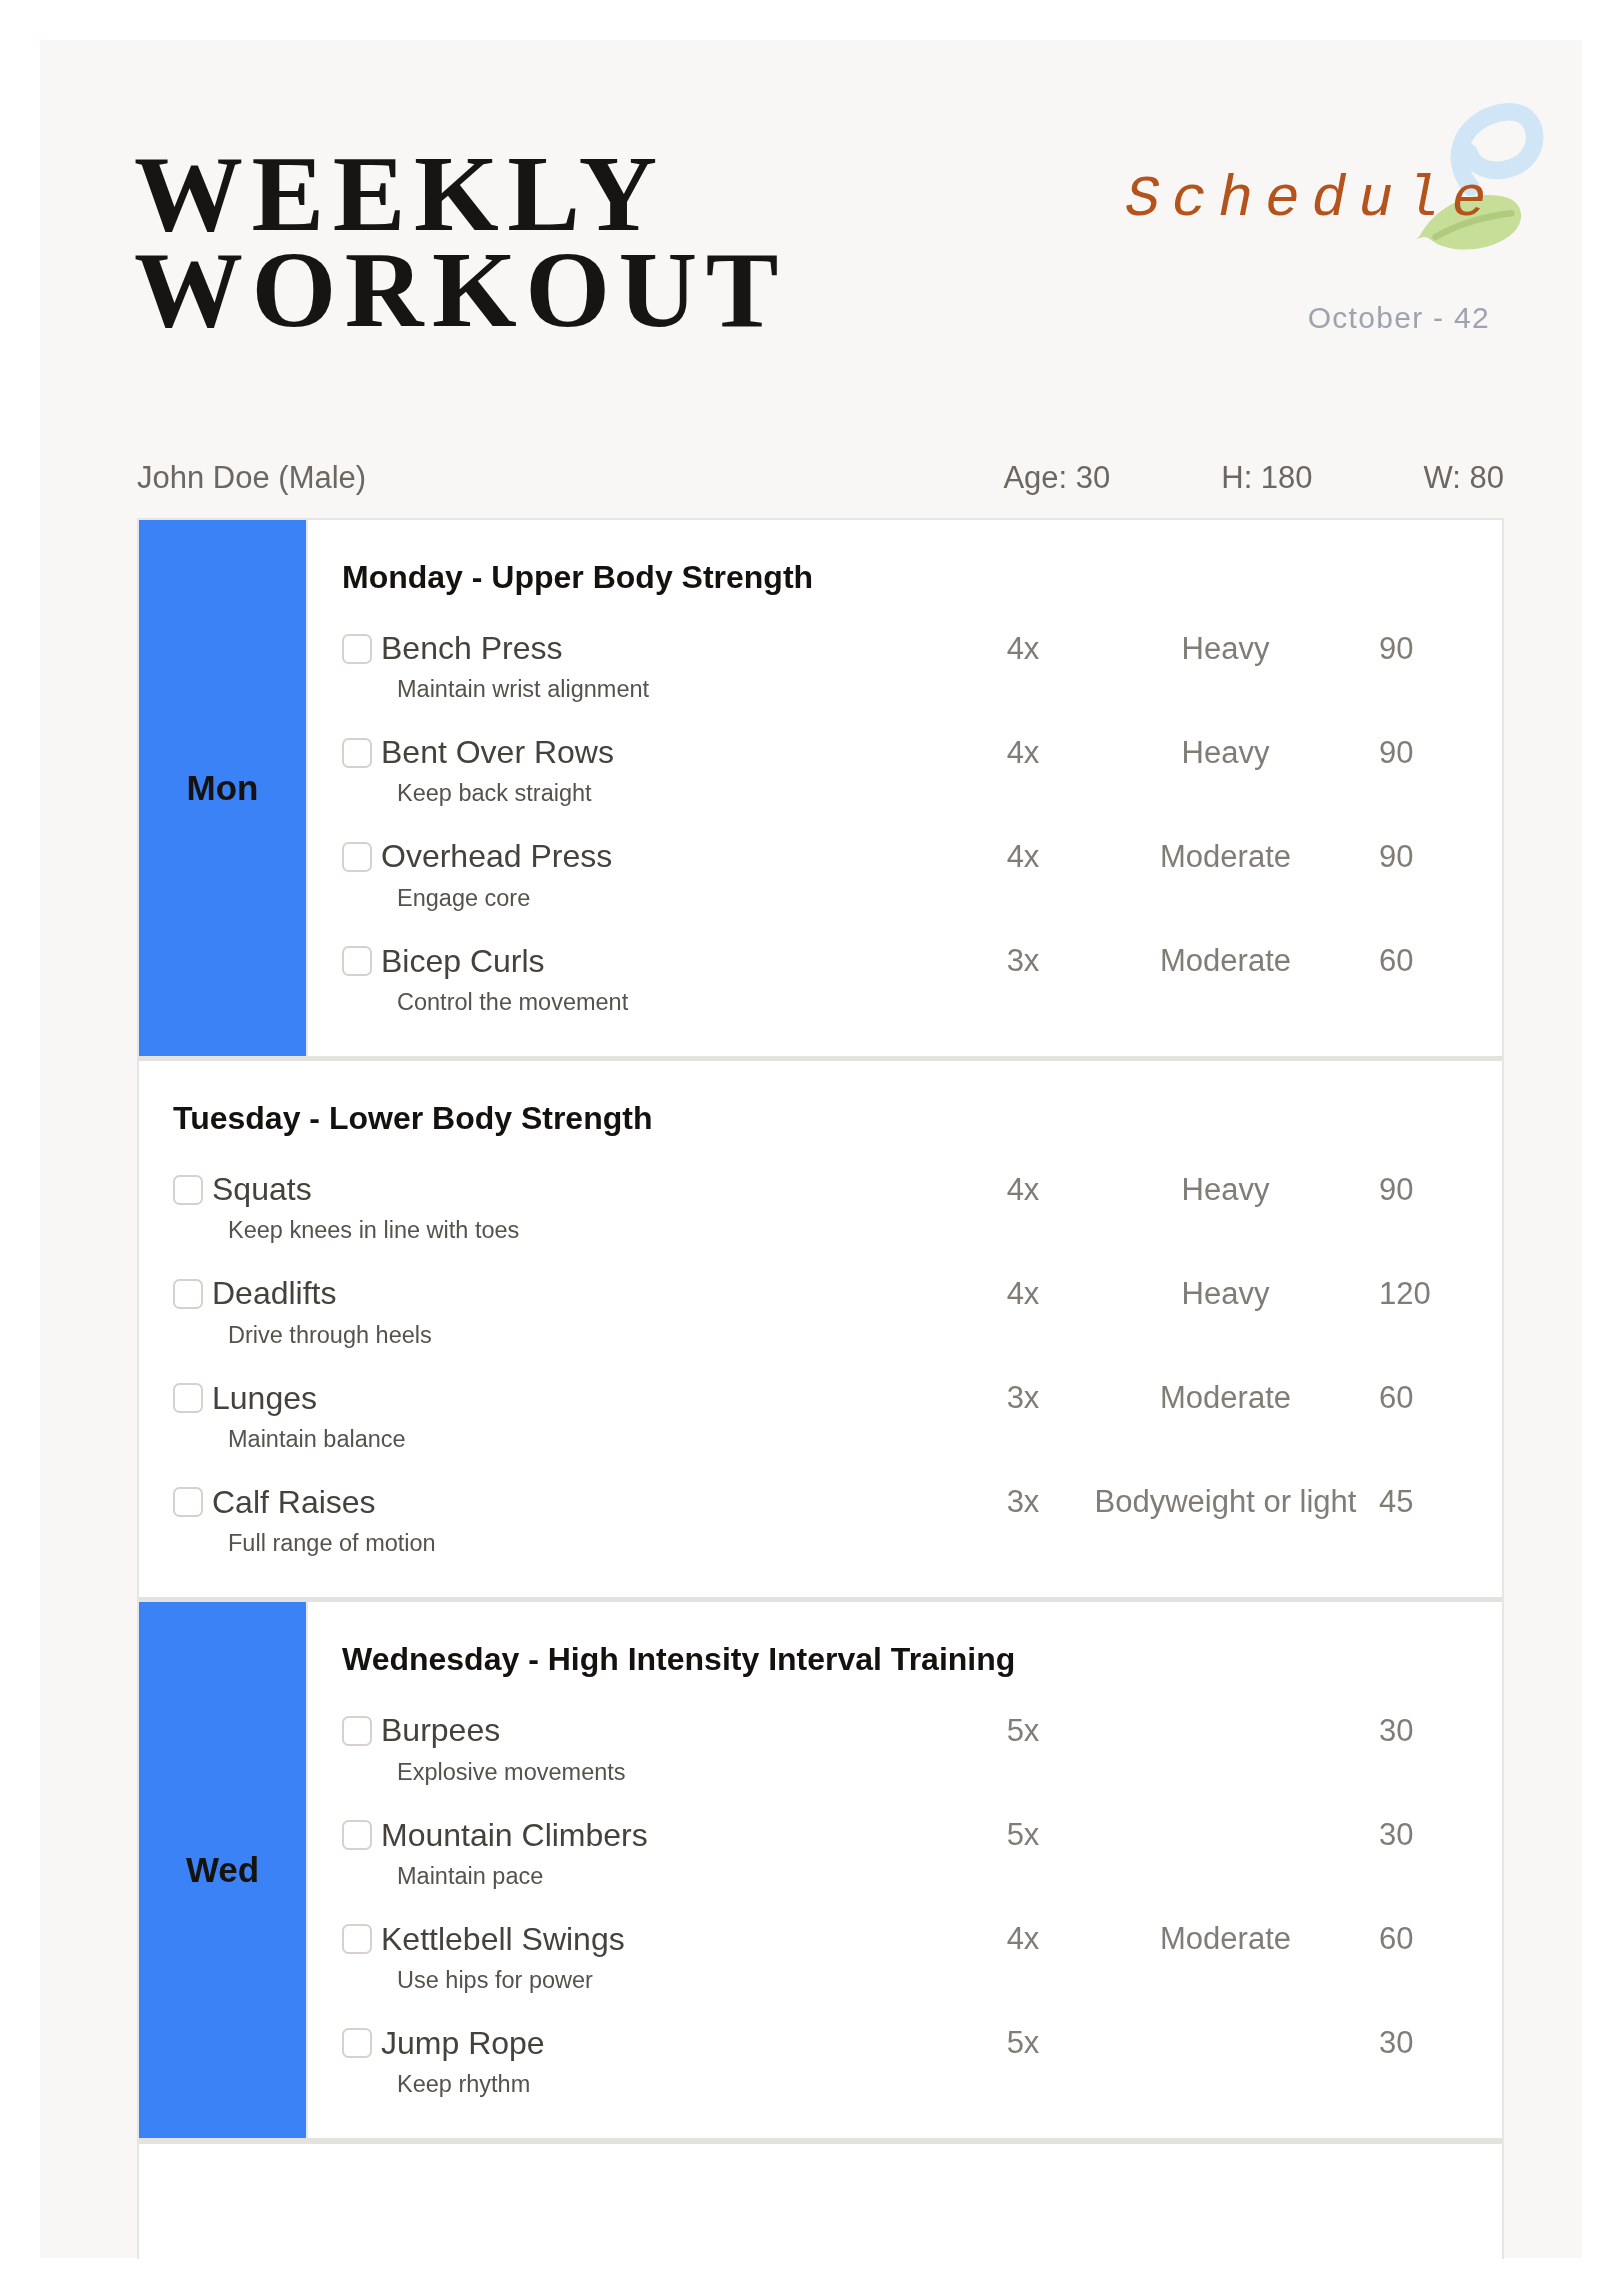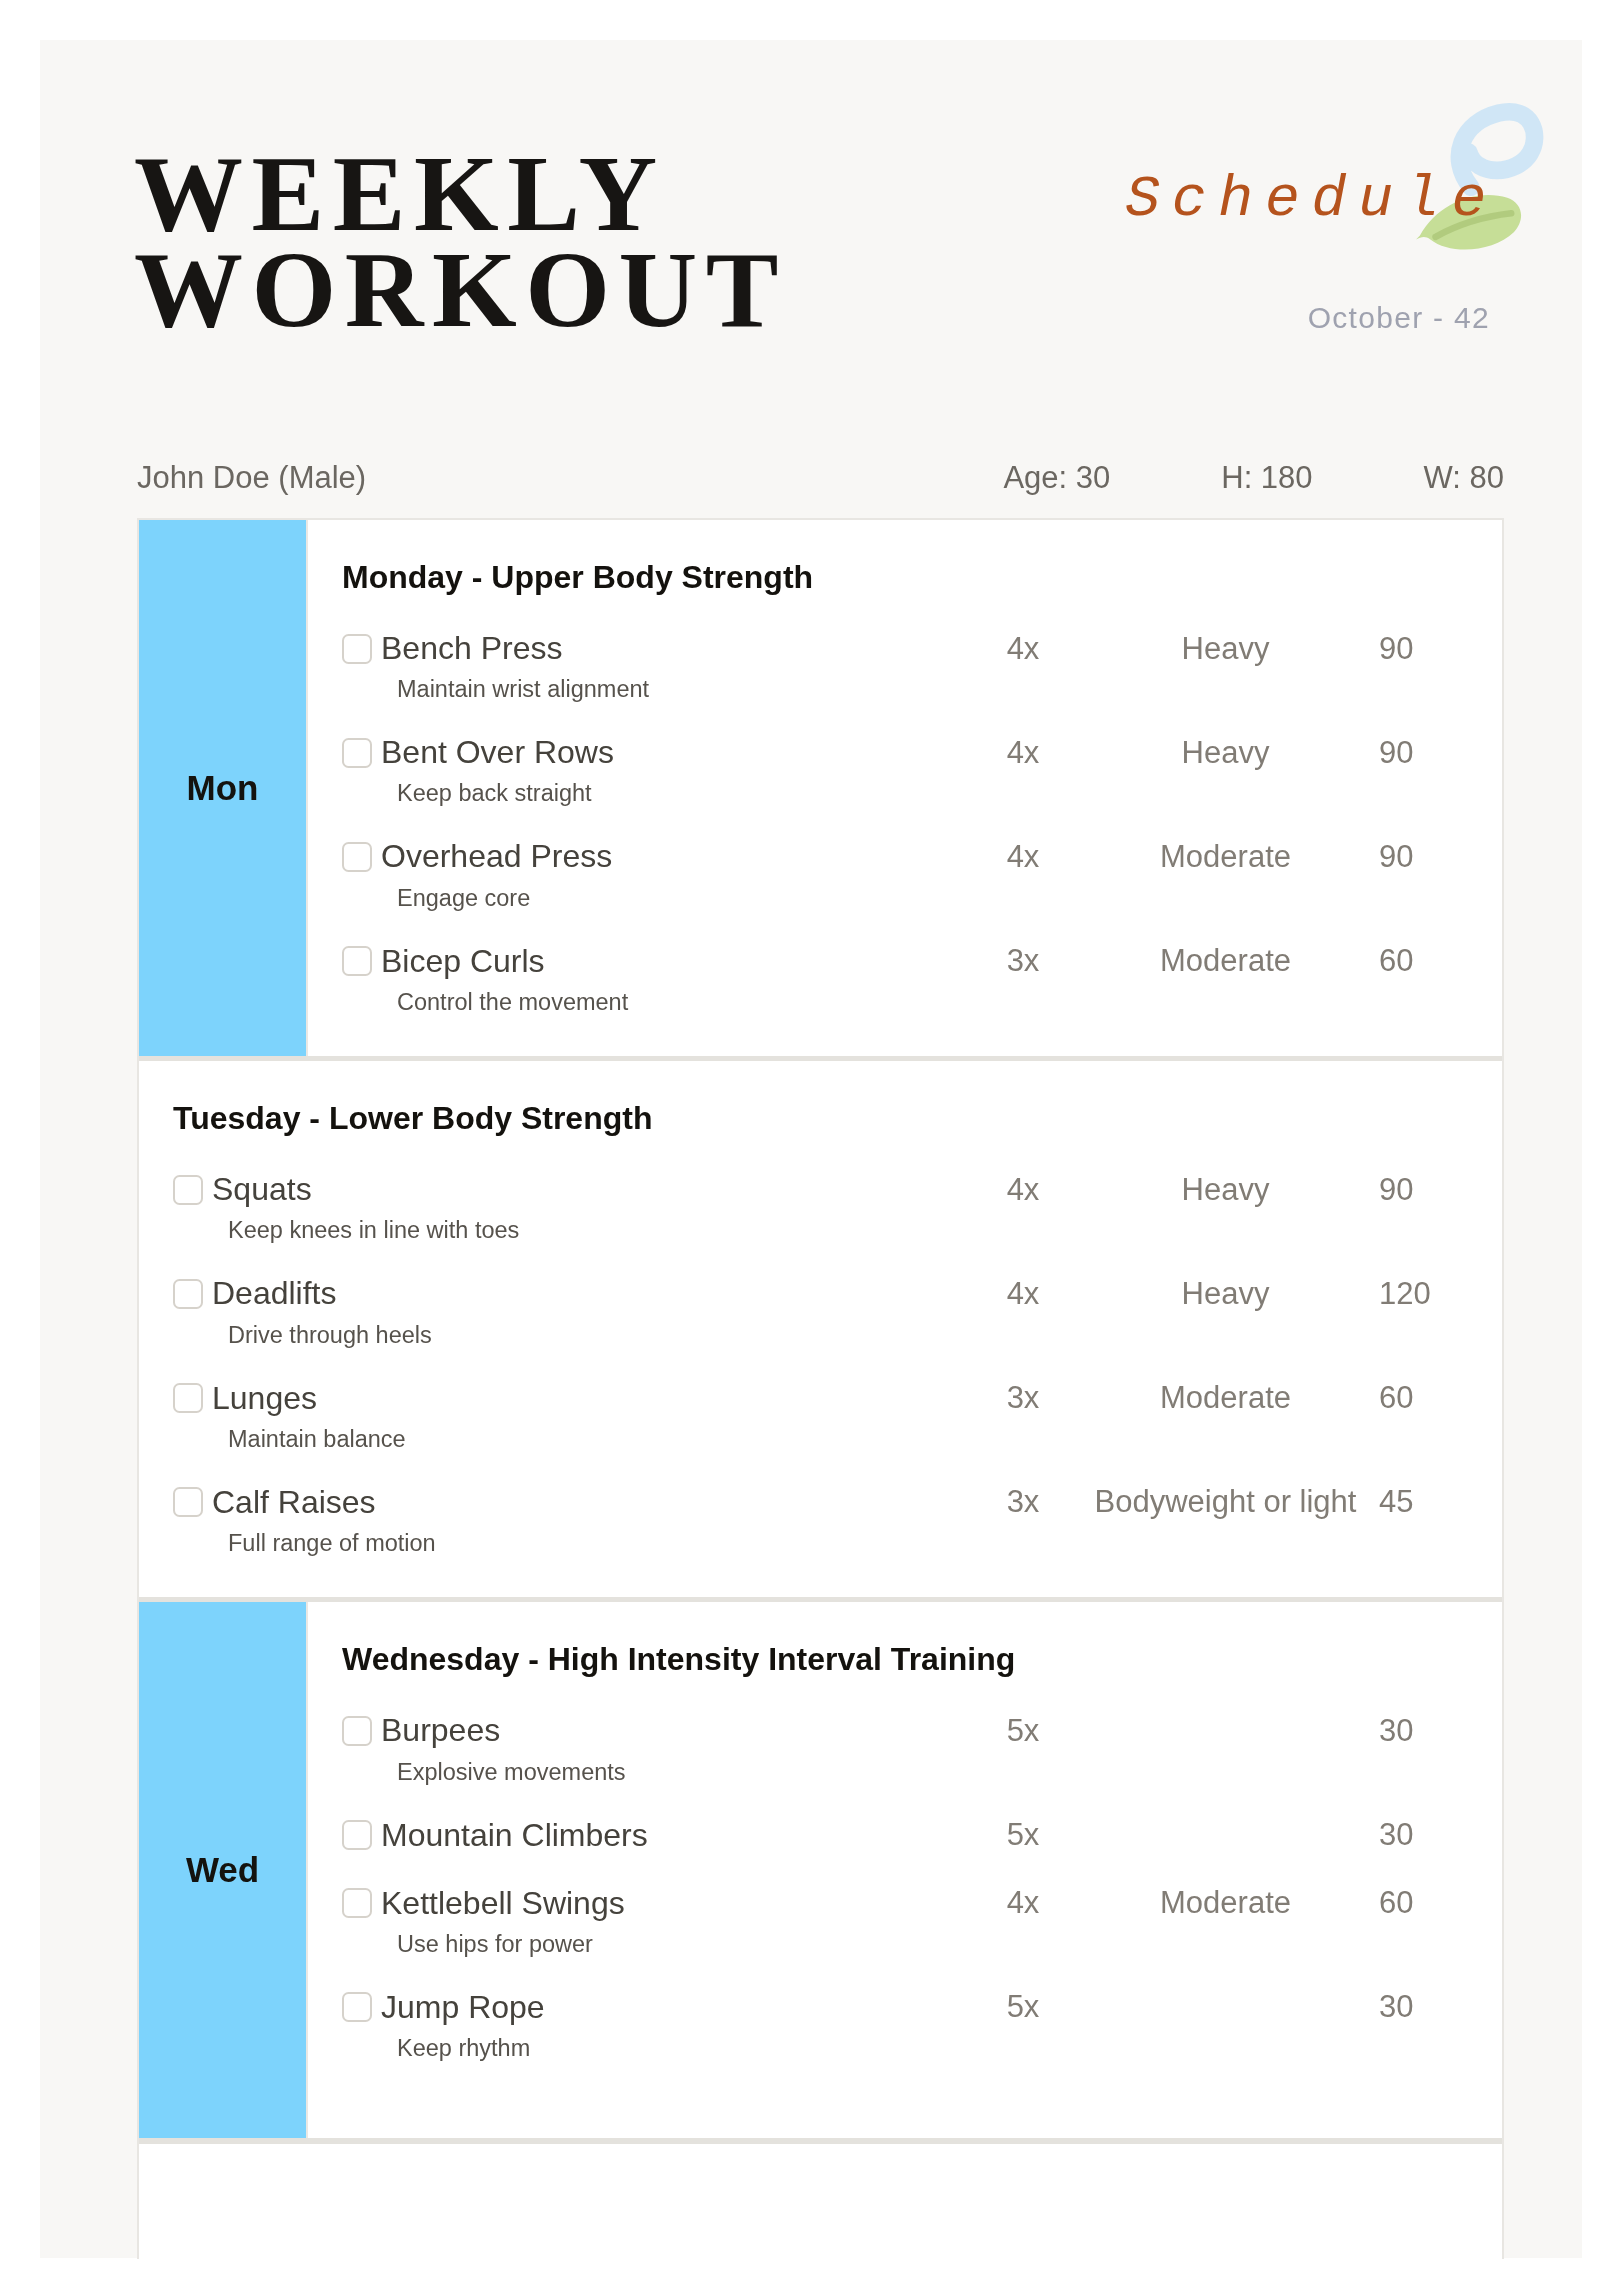--- a/index.html
+++ b/index.html
@@ -38,21 +38,21 @@
   .meta .m { margin-left:111px; }
   
   .table {
     position:absolute; left:97px; top:478px; width:1367px; height:1741px;
     border:2px solid #e8e6e2; border-bottom:none; background:#ffffff;
     display:flex; flex-direction:column; overflow:hidden;
   }
   .section { display:flex; height:536px; flex:none; }
   .divider { height:5.2px; background:#e4e2dd; flex:none; }
   .day {
-    width:169px; flex:none; background:#7dd3fc; border-right:2px solid #eae8e4;
+    width:169px; flex:none; background:#3b82f6; border-right:2px solid #eae8e4;
     display:flex; align-items:center; justify-content:center;
     font-weight:700; font-size:35px; color:#14130f;
   }
   .content { flex:1; padding:39px 38px 0 34px; }
   .sec-title { font-size:32px; font-weight:700; color:#14120e; margin-bottom:34px; }
   .exercise { margin-bottom:31px; }
   .ex-grid { display:grid; grid-template-columns:1fr 98px 307px 85px; align-items:center; }
   .ex-name-wrap { display:flex; align-items:center; gap:9px; }
   .checkbox {
     width:30px; height:30px; flex:none; background:#ffffff;
@@ -228,20 +228,21 @@
   <div class="exercise">
     <div class="ex-grid">
       <div class="ex-name-wrap">
         <span class="checkbox"></span>
         <span class="ex-name">Mountain Climbers</span>
       </div>
       <span class="ex-sets">5x</span>
       <span class="ex-int"></span>
       <span class="ex-dur">30</span>
     </div>
+    <div class="ex-note">Maintain pace</div>
   </div>
 
   <div class="exercise">
     <div class="ex-grid">
       <div class="ex-name-wrap">
         <span class="checkbox"></span>
         <span class="ex-name">Kettlebell Swings</span>
       </div>
       <span class="ex-sets">4x</span>
       <span class="ex-int">Moderate</span>

